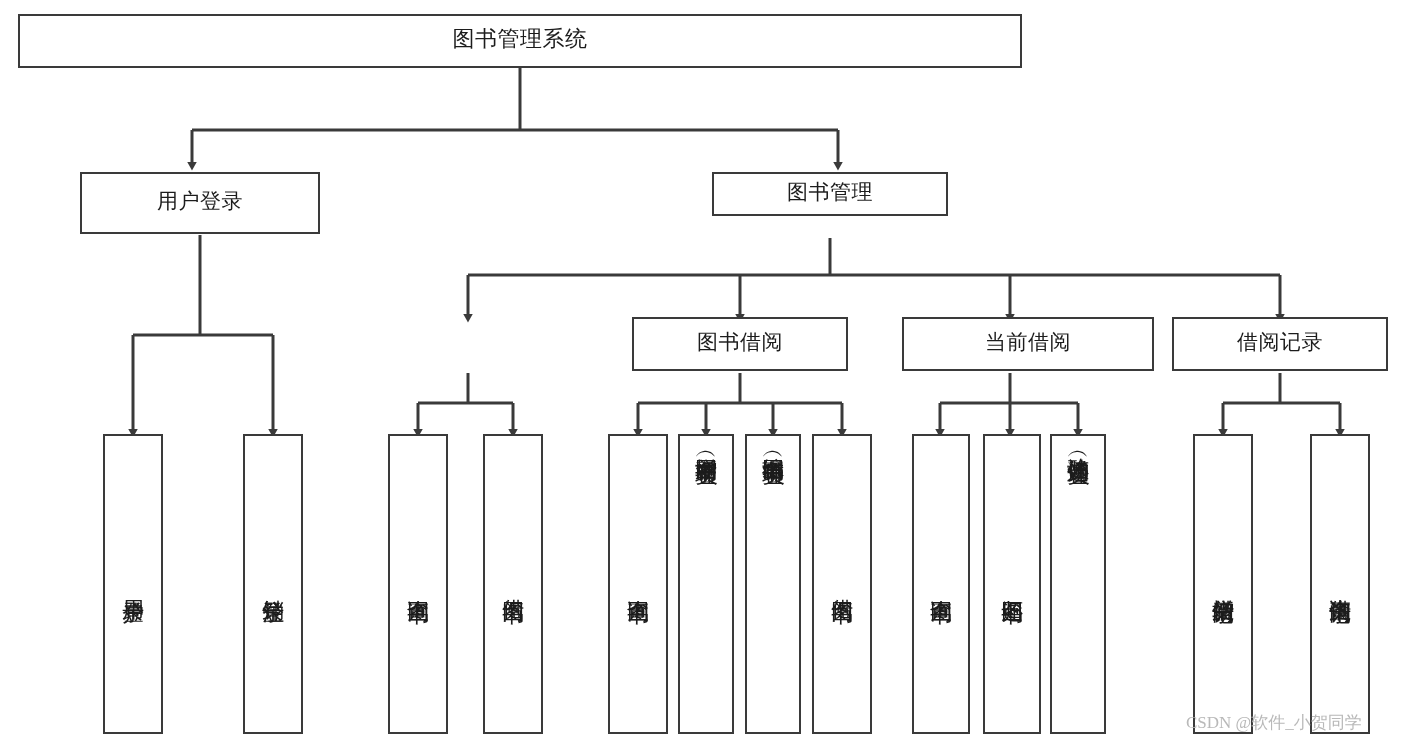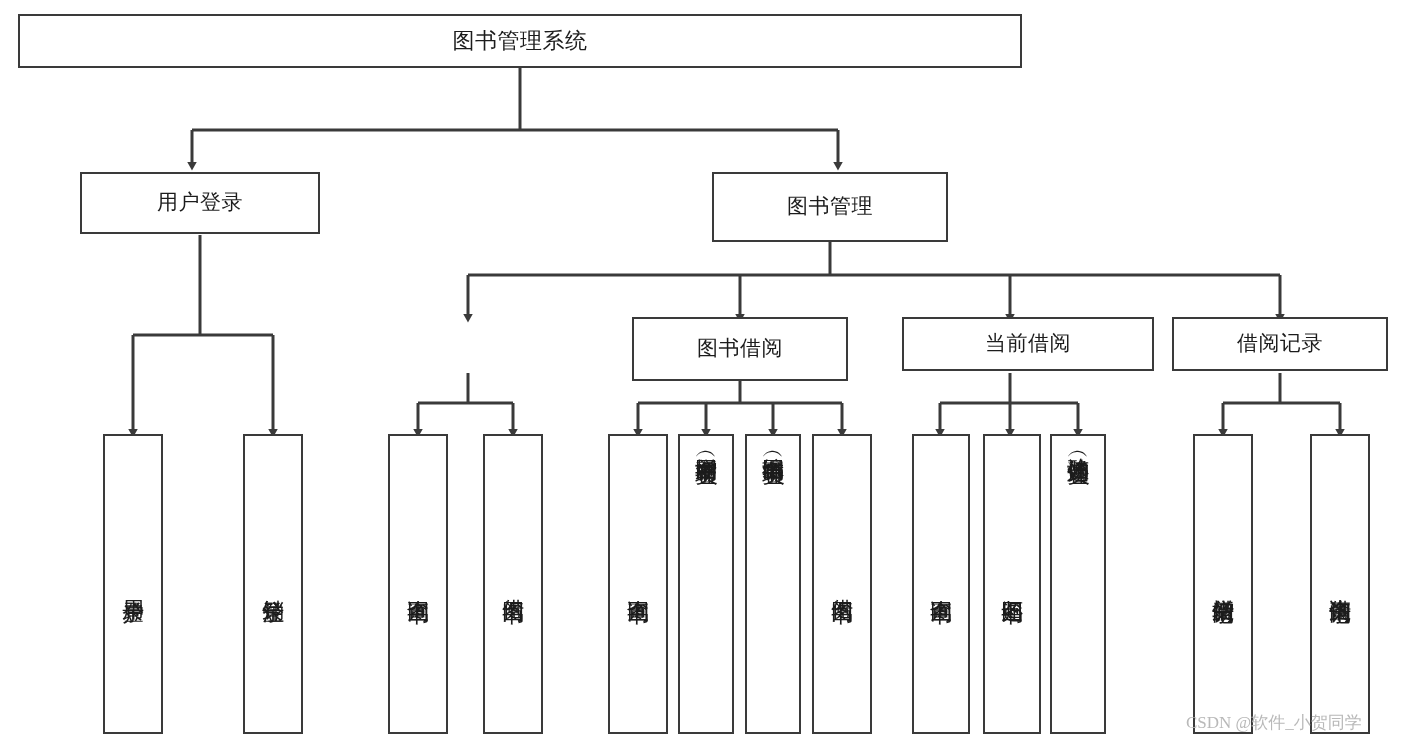--- a/index.html
+++ b/index.html
@@ -37,20 +37,21 @@
   .node .lbl {
     display: block;
     text-align: center;
     line-height: 1.12;
     white-space: nowrap;
   }
   
   .h-node .lbl {
     font-size: 21px;
     letter-spacing: 0.5px;
+    font-family: Liberation Mono, monospace;
   }
   .node.root .lbl { font-size: 22px; }
   
   .v-node {
     align-items: flex-start;
     padding-top: 4px;
   }
   .v-node .lbl {
     writing-mode: vertical-rl;
     text-orientation: upright;
@@ -130,25 +131,25 @@
     </g>
   </svg>
 
   <div class="node h-node root" style="left:18px; top:14px; width:1004px; height:54px;">
     <span class="lbl">图书管理系统</span>
   </div>
 
   <div class="node h-node" style="left:80px; top:172px; width:240px; height:62px;">
     <span class="lbl">用户登录</span>
   </div>
-  <div class="node h-node" style="left:712px; top:172px; width:236px; height:70px;">
+  <div class="node h-node" style="left:712px; top:172px; width:236px; height:44px;">
     <span class="lbl">图书管理</span>
   </div>
 
-  <div class="node h-node" style="left:632px; top:317px; width:216px; height:64px;">
+  <div class="node h-node" style="left:632px; top:317px; width:216px; height:54px;">
     <span class="lbl">图书借阅</span>
   </div>
   <div class="node h-node" style="left:902px; top:317px; width:252px; height:54px;">
     <span class="lbl">当前借阅</span>
   </div>
   <div class="node h-node" style="left:1172px; top:317px; width:216px; height:54px;">
     <span class="lbl">借阅记录</span>
   </div>
 
   <div class="node v-node centered" style="left:103px; top:434px; width:60px; height:300px;">

